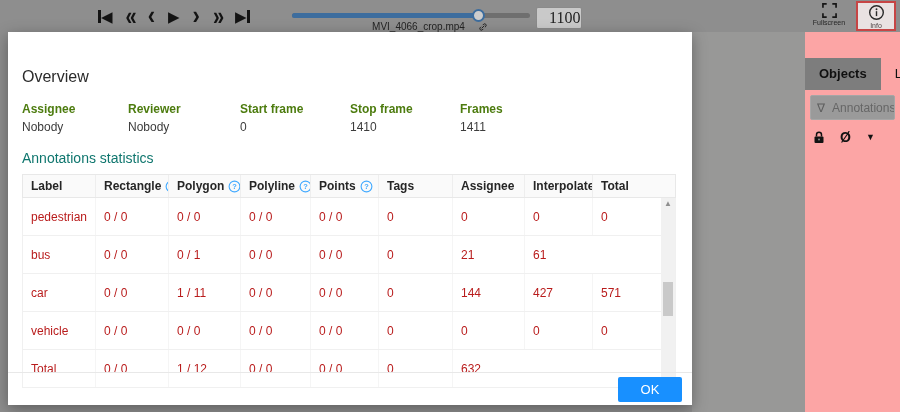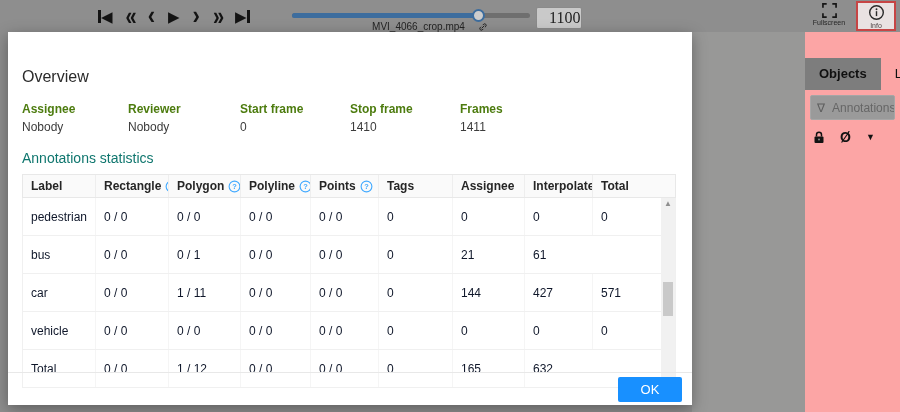--- a/index.html
+++ b/index.html
@@ -60,21 +60,21 @@
   .f-label { font-size:12px; font-weight:bold; color:#4d7c0f; }
   .f-value { font-size:12px; color:#3c3c3c; margin-top:4px; }
   .stats-title { font-size:14px; color:#0f766e; margin:16px 0 8px 0; }
 
   .table-wrap { width:654px;border-radius:23px; }
   .t-head { display:grid; grid-template-columns:73px 73px 72px 70px 68px 74px 72px 68px 84px; background:#fafafa; border:1px solid #e8e8e8; height:24px; }
   .th { font-size:12px; font-weight:bold; color:#262626; padding-left:8px; display:flex; align-items:center; gap:4px; border-right:1px solid #eeeeee; overflow:hidden; white-space:nowrap; }
   .th:last-child { border-right:none; }
   .t-body-wrap { position:relative; border:1px solid #f0f0f0; border-top:none; height:190px; overflow:hidden; }
   .tr { display:grid; grid-template-columns:73px 73px 72px 70px 68px 74px 72px 68px 70px; height:38px; border-bottom:1px solid #f0f0f0; width:640px; }
-  .td { font-size:12px; color:#0f172a; padding-left:8px; display:flex; align-items:center; border-right:1px solid #f5f5f5; overflow:hidden; white-space:nowrap; }
+  .td { font-size:12px; color:#b91c1c; padding-left:8px; display:flex; align-items:center; border-right:1px solid #f5f5f5; overflow:hidden; white-space:nowrap; }
   .td:last-child { border-right:none; }
 
   .vscroll { position:absolute; right:0; top:0; width:14px; height:100%; background:#f1f1f1; }
   .vs-arrow { position:absolute; left:0; width:14px; height:12px; color:#8f8f8f; font-size:8px; text-align:center; line-height:12px; cursor:pointer; }
   .vs-up { top:0; } .vs-down { bottom:0; }
   .vs-thumb { position:absolute; left:2px; top:84px; width:10px; height:34px; background:#c9c9c9; cursor:grab; }
 
   .modal-footer { position:absolute; left:0; right:0; bottom:0; height:33px; border-top:1px solid #e8e8e8; }
   .ok-btn { position:absolute; right:10px; top:4px; width:64px; height:25px; background:#1890ff; color:#ffffff; border:none; border-radius:2px; font-size:13px; cursor:pointer; font-family:"Liberation Sans", sans-serif; }
 
@@ -294,21 +294,20 @@
               <div class="td">0</div>
               <div class="td">0</div>
             </div>
             <div class="tr">
               <div class="td">Total</div>
               <div class="td">0 / 0</div>
               <div class="td">1 / 12</div>
               <div class="td">0 / 0</div>
               <div class="td">0 / 0</div>
               <div class="td">0</div>
-              <div class="td">165</div>
               <div class="td">632</div>
             </div>
           </div>
         <div class="vscroll">
           <div class="vs-arrow vs-up">▲</div>
           <div class="vs-thumb"></div>
           <div class="vs-arrow vs-down">▼</div>
         </div>
       </div>
     </div>

